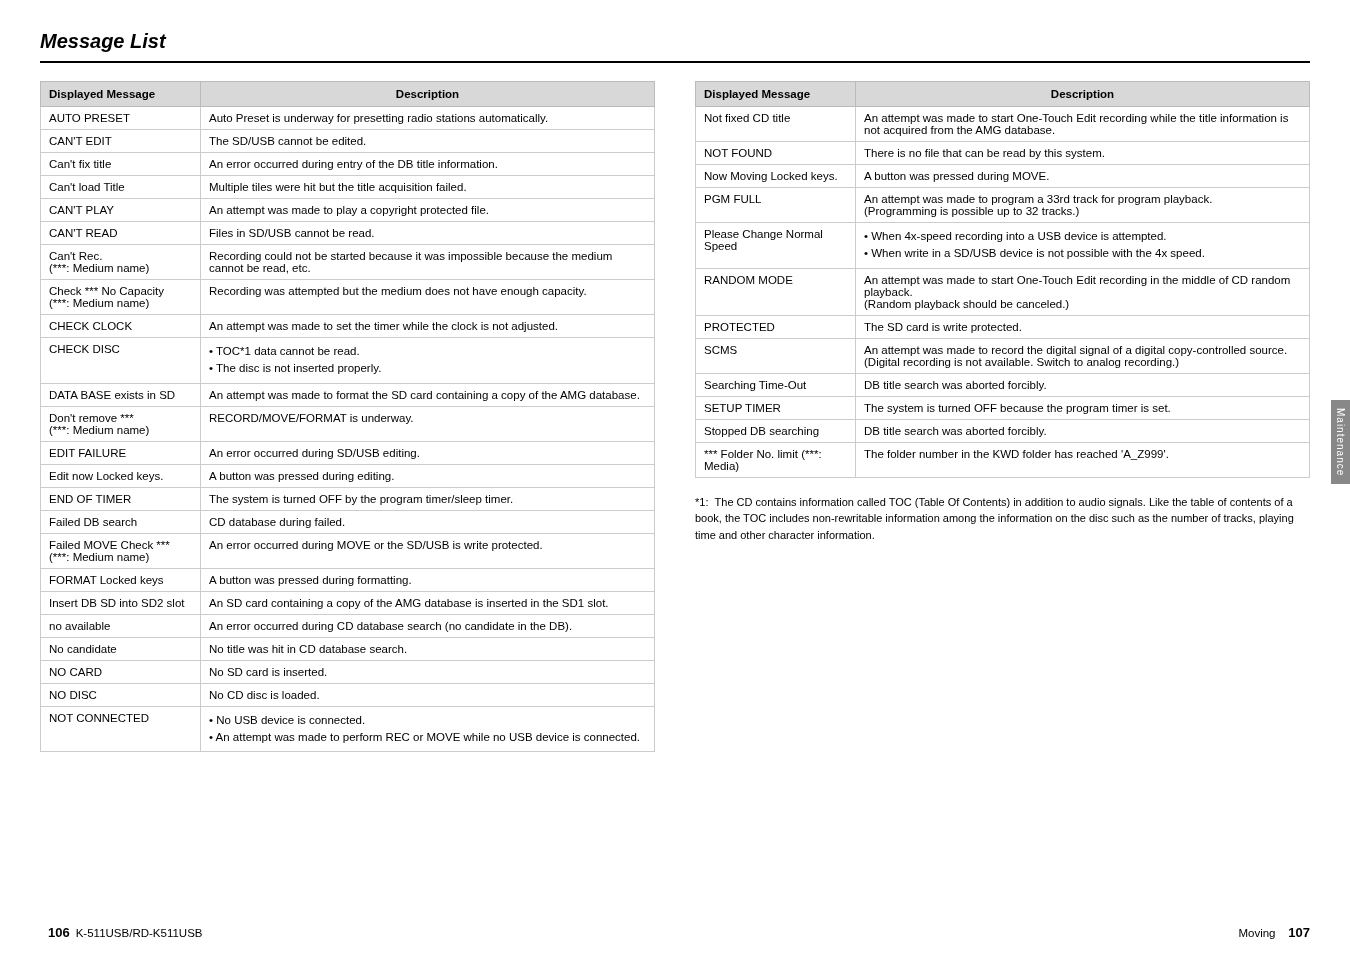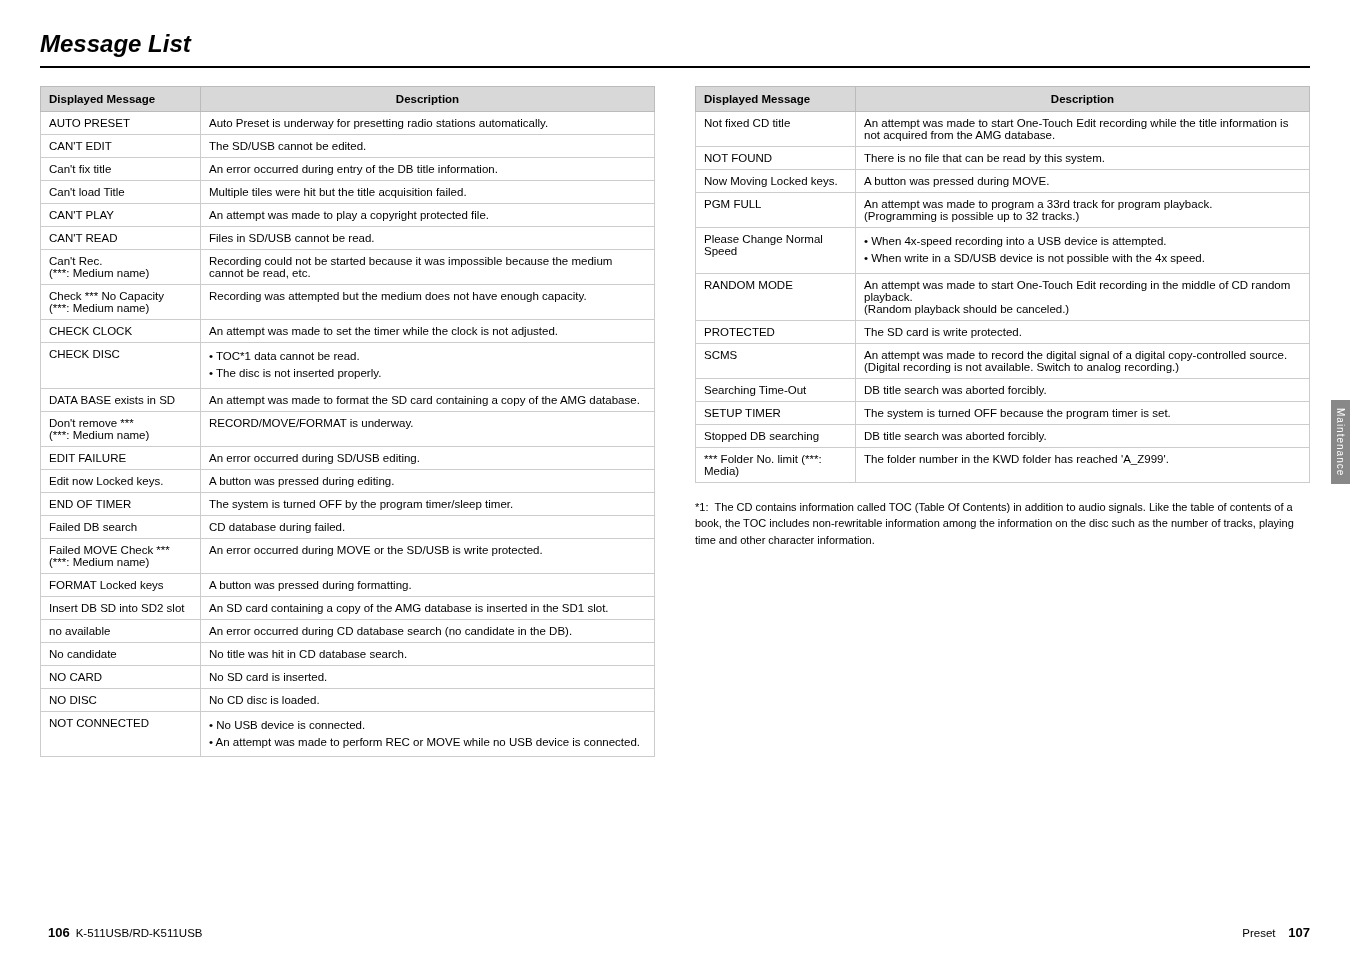--- a/index.html
+++ b/index.html
@@ -9,21 +9,21 @@
       background: #fff;
       color: #000;
       width: 1350px;
       min-height: 954px;
       position: relative;
     }
     .page-container {
       padding: 30px 40px 40px 40px;
     }
     .page-title {
-      font-size: 24px;
+      font-size: 20px;
       font-style: italic;
       font-weight: bold;
       margin-bottom: 8px;
     }
     .title-rule {
       border: none;
       border-top: 2px solid #000;
       margin-bottom: 18px;
     }
     .two-col-layout {
@@ -321,17 +321,17 @@
 </div>
 
 <div class="side-tab">Maintenance</div>
 
 <div class="page-footer">
   <div class="left-info">
     <span class="page-num-left">106</span>
     <span>K-511USB/RD-K511USB</span>
   </div>
   <div class="right-info">
-    <span>Preset</span>
+    <span>Moving</span>
     &nbsp;&nbsp;
     <span class="page-num-right">107</span>
   </div>
 </div>
 
 </body></html>

